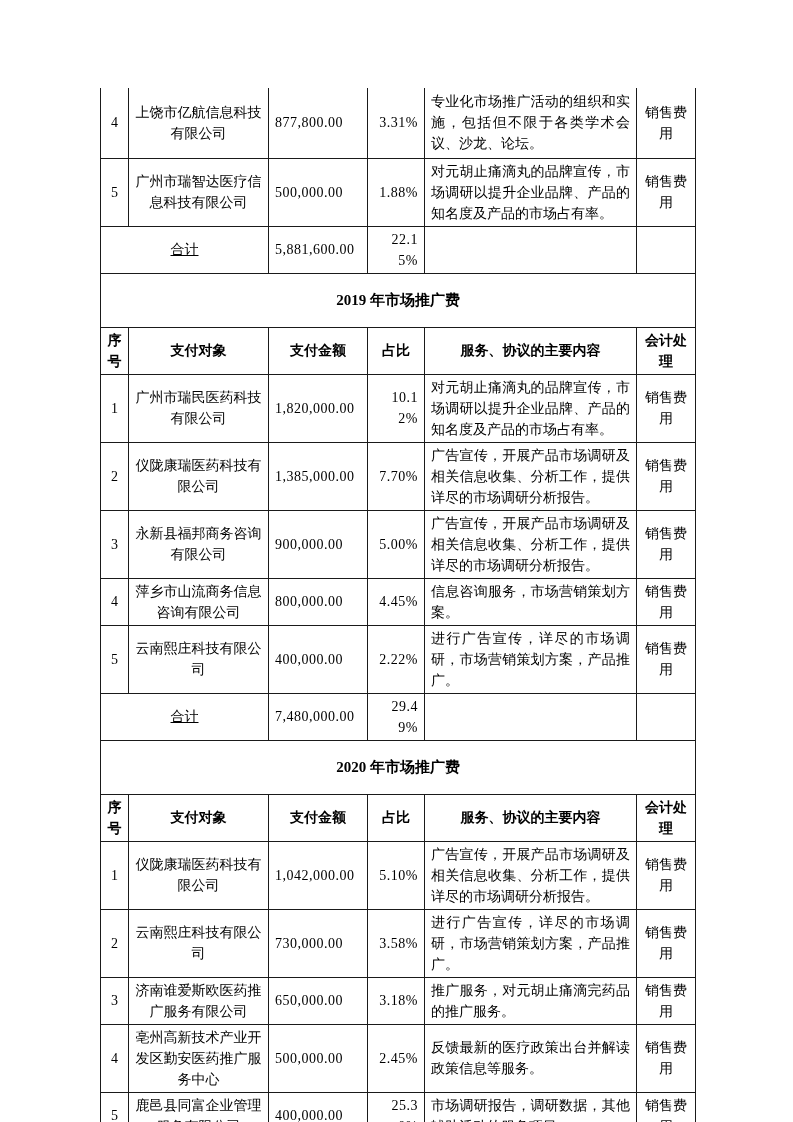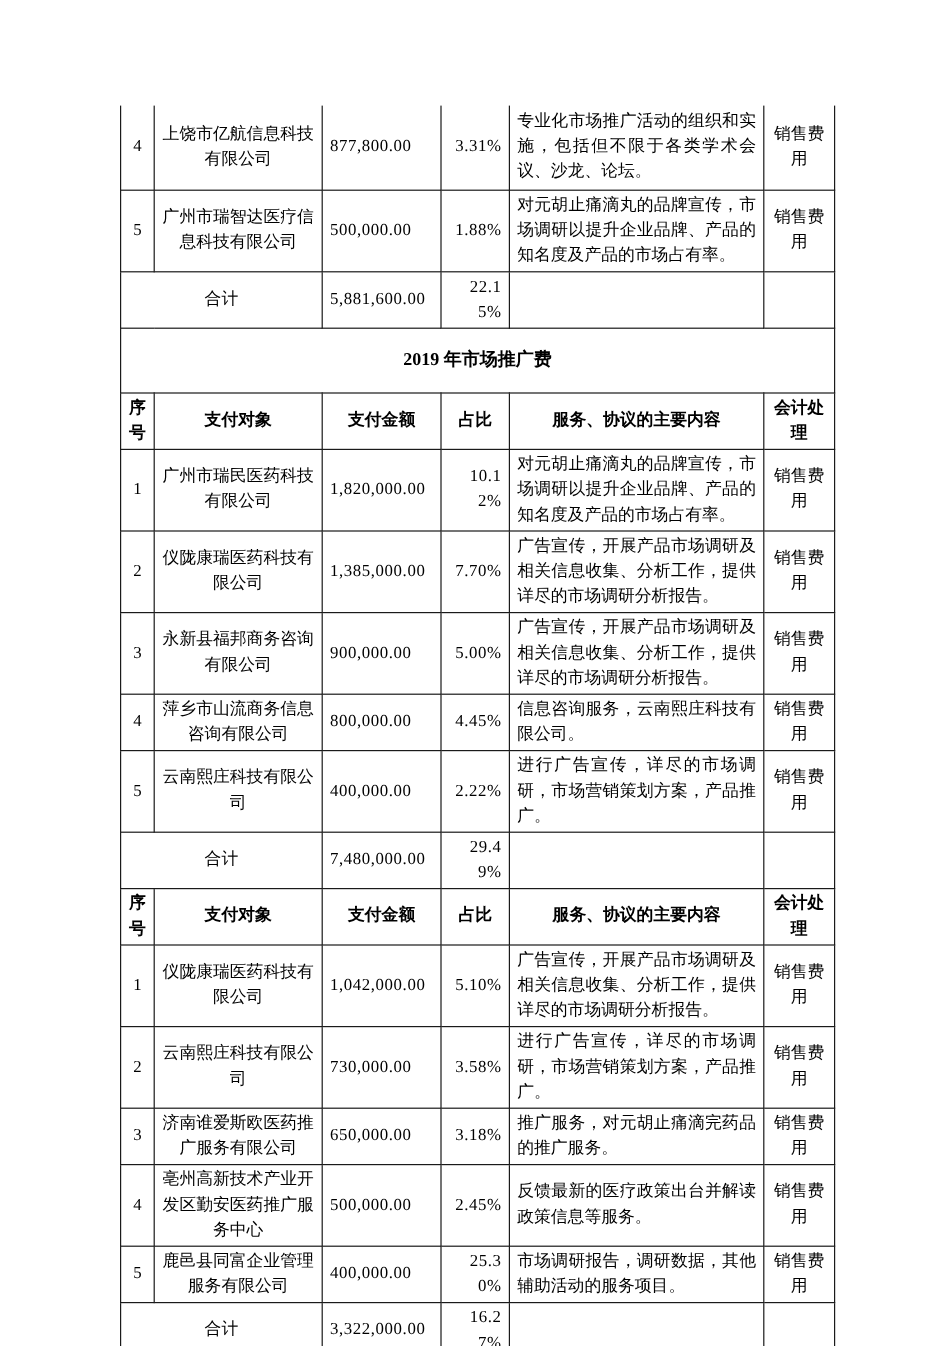--- a/index.html
+++ b/index.html
@@ -41,21 +41,21 @@
     text-align: center;
     font-weight: bold;
     font-size: 15px;
     padding: 16px 0;
   }
   tr.head-row th {
     text-align: center;
     font-weight: bold;
     padding: 2px 2px;
   }
-  tr.total-row td.total-label-cell { text-align: center; }
+  tr.total-row td.total-label-cell { text-align: center; text-decoration: underline; }
 </style>
 </head>
 <body>
 
 <div class="page">
   <table class="doc-table">
     <colgroup>
       <col style="width:28px">
         <col style="width:140px">
         <col style="width:99px">
@@ -122,39 +122,42 @@
         <td class="amount-cell">900,000.00</td>
         <td class="ratio-cell">5.00%</td>
         <td class="content-cell">广告宣传，开展产品市场调研及相关信息收集、分析工作，提供详尽的市场调研分析报告。</td>
         <td class="acct-cell">销售费用</td>
       </tr>
       <tr class="data-row" style="height:43px">
         <td class="seq-cell">4</td>
         <td class="payee-cell">萍乡市山流商务信息咨询有限公司</td>
         <td class="amount-cell">800,000.00</td>
         <td class="ratio-cell">4.45%</td>
-        <td class="content-cell">信息咨询服务，云南熙庄科技有限公司。</td>
+        <td class="content-cell">信息咨询服务，市场营销策划方案。</td>
         <td class="acct-cell">销售费用</td>
       </tr>
       <tr class="data-row" style="height:43px">
         <td class="seq-cell">5</td>
         <td class="payee-cell">云南熙庄科技有限公司</td>
         <td class="amount-cell">400,000.00</td>
         <td class="ratio-cell">2.22%</td>
         <td class="content-cell">进行广告宣传，详尽的市场调研，市场营销策划方案，产品推广。</td>
         <td class="acct-cell">销售费用</td>
       </tr>
       <tr class="total-row" style="height:27px">
         <td class="total-label-cell" colspan="2">合计</td>
         <td class="amount-cell">7,480,000.00</td>
         <td class="ratio-cell">29.49%</td>
         <td class="content-cell"></td>
         <td class="acct-cell"></td>
       </tr>
 
+      <tr class="section-row" style="height:30px">
+        <td colspan="6">2020 年市场推广费</td>
+      </tr>
       <tr class="head-row" style="height:42px">
         <th>序号</th>
         <th>支付对象</th>
         <th>支付金额</th>
         <th>占比</th>
         <th>服务、协议的主要内容</th>
         <th>会计处理</th>
       </tr>
       <tr class="data-row" style="height:68px">
         <td class="seq-cell">1</td>

